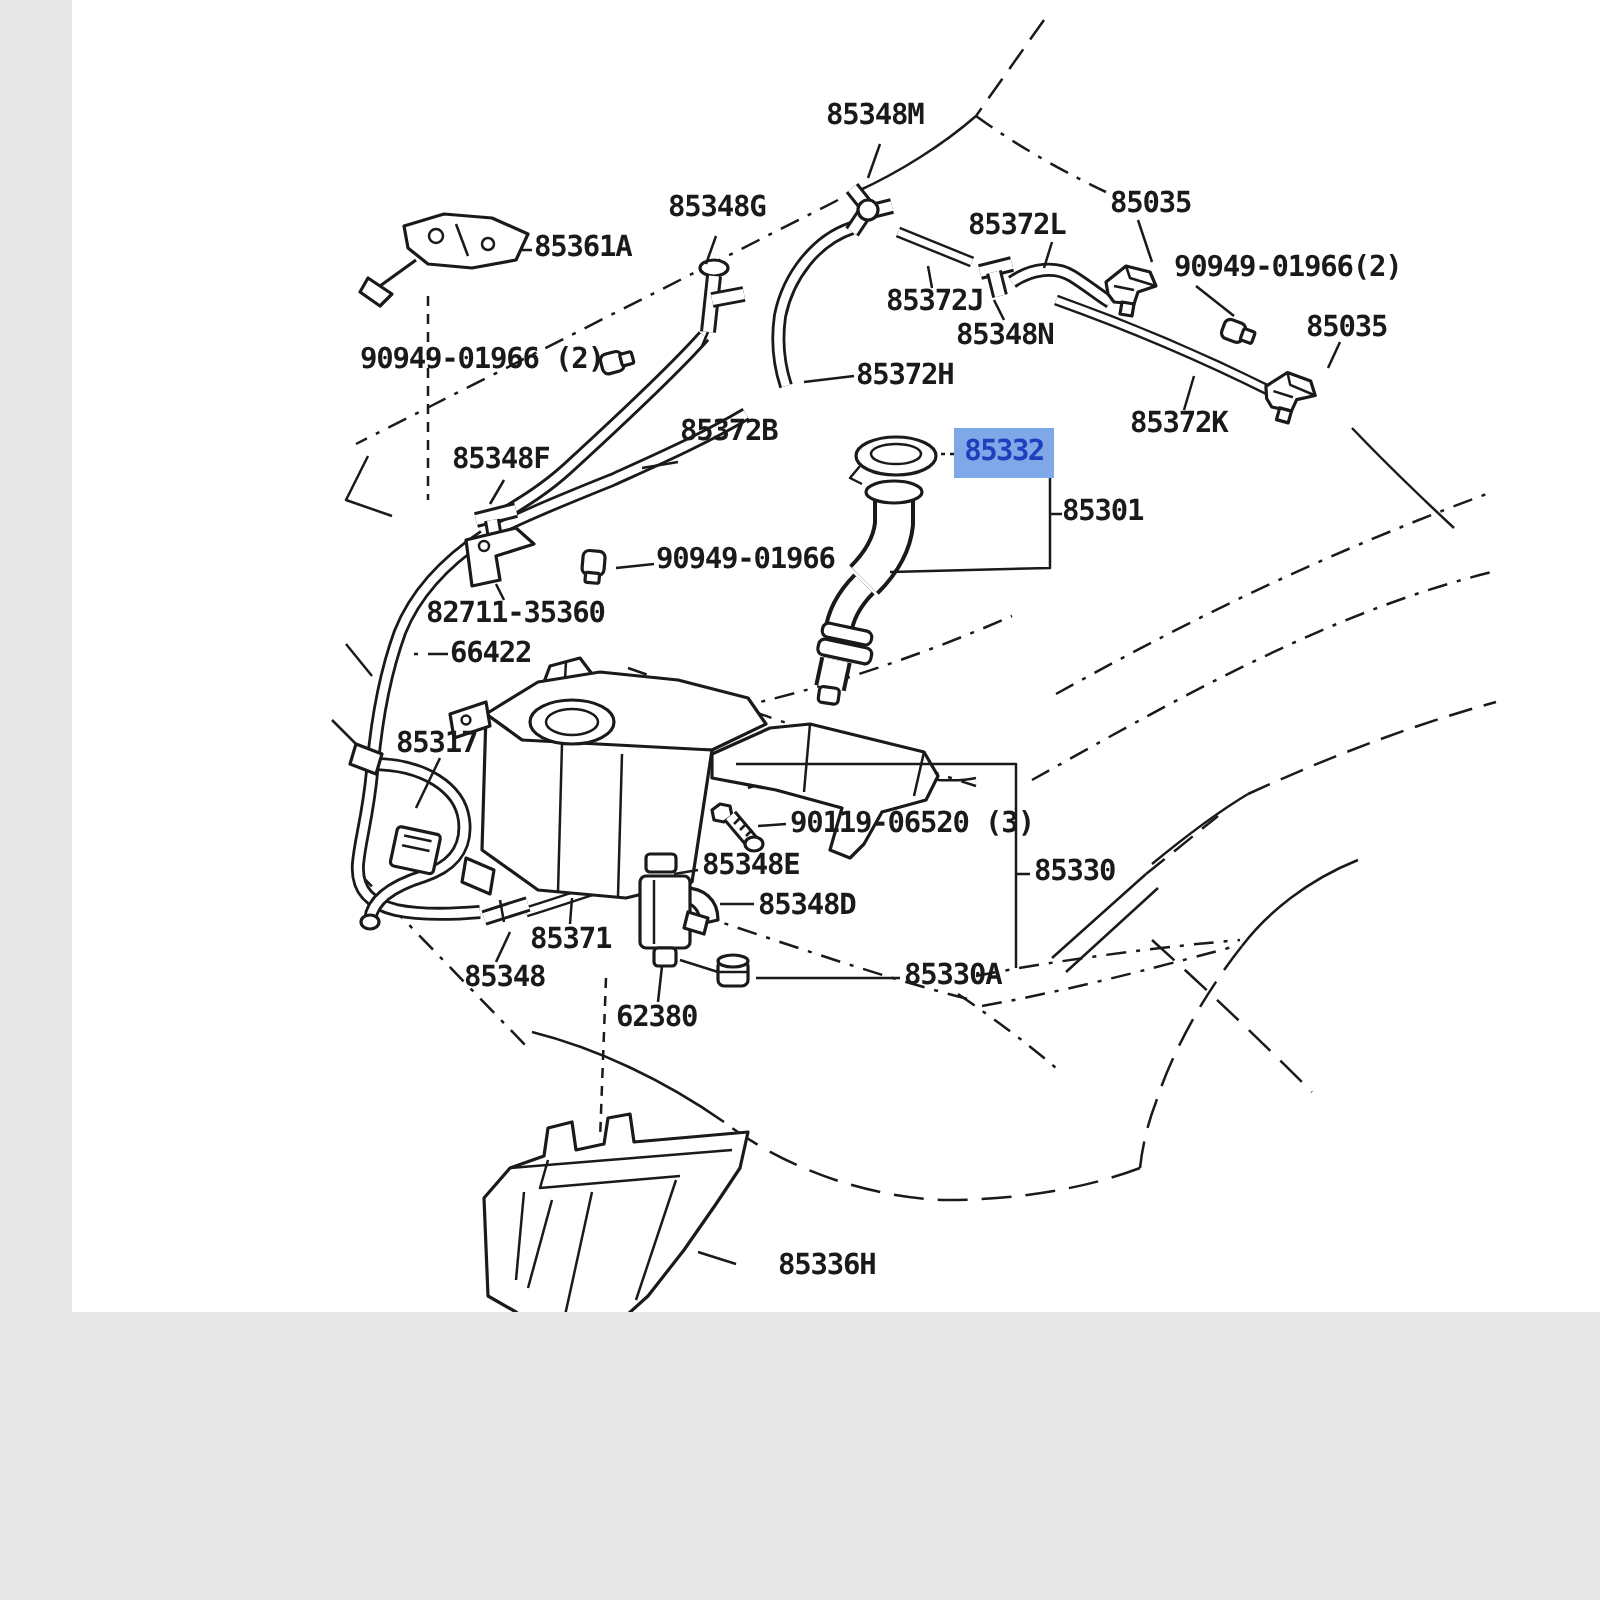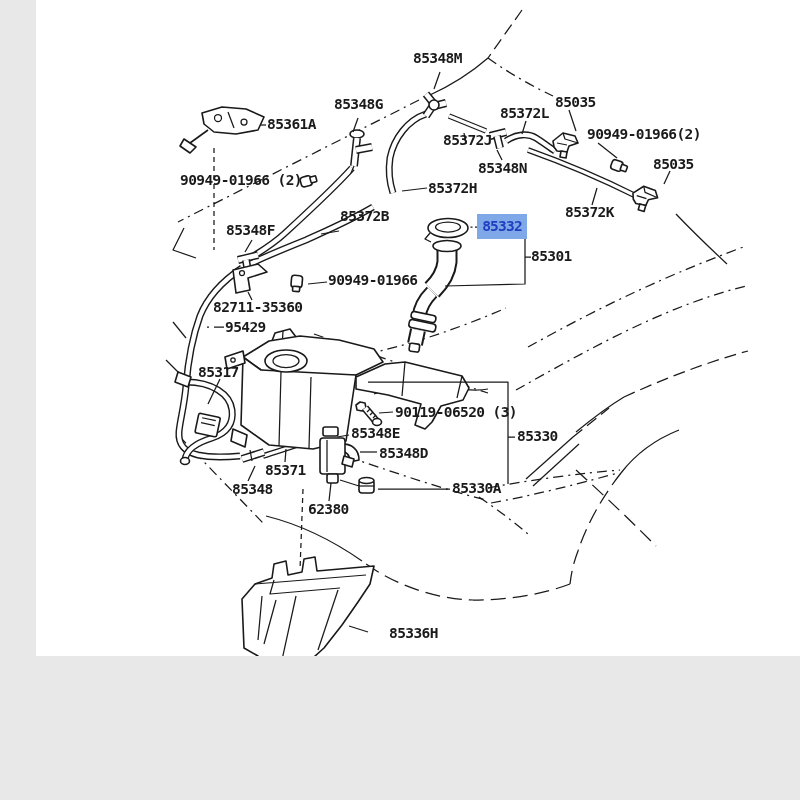--- a/index.html
+++ b/index.html
@@ -292,37 +292,37 @@
     <path class="sth dd" d="M188,327 L167,327"></path>
 
     <path class="sth" d="M489,239 L489,284 L409,286 M489,257 L495,257"></path>
 
     <path class="sth" d="M332,382 L472,382 L472,484 M472,437 L479,437"></path>
   </g>
 </svg>
 
 <div class="lbl" style="left:377px;top:50px">85348M</div>
 <div class="lbl" style="left:298px;top:96px">85348G</div>
-<div class="lbl" style="left:464px;top:105px">85372L</div>
+<div class="lbl" style="left:448px;top:105px">85372L</div>
 <div class="lbl" style="left:519px;top:94px">85035</div>
 <div class="lbl" style="left:551px;top:126px">90949-01966(2)</div>
 <div class="lbl" style="left:231px;top:116px">85361A</div>
-<div class="lbl" style="left:407px;top:132px">85372J</div>
+<div class="lbl" style="left:407px;top:143px">85372J</div>
 <div class="lbl" style="left:442px;top:160px">85348N</div>
 <div class="lbl" style="left:617px;top:156px">85035</div>
 <div class="lbl" style="left:144px;top:172px">90949-01966 (2)</div>
 <div class="lbl" style="left:392px;top:180px">85372H</div>
 <div class="lbl" style="left:529px;top:204px">85372K</div>
 <div class="lbl" style="left:190px;top:222px">85348F</div>
 <div class="lbl" style="left:304px;top:208px">85372B</div>
 <div class="lbl hl" style="left:441px;top:214px">85332</div>
 <div class="lbl" style="left:495px;top:248px">85301</div>
 <div class="lbl" style="left:292px;top:272px">90949-01966</div>
 <div class="lbl" style="left:177px;top:299px">82711-35360</div>
-<div class="lbl" style="left:189px;top:319px">95429</div>
+<div class="lbl" style="left:189px;top:319px">66422</div>
 <div class="lbl" style="left:162px;top:364px">85317</div>
 <div class="lbl" style="left:359px;top:404px">90119-06520 (3)</div>
 <div class="lbl" style="left:315px;top:425px">85348E</div>
 <div class="lbl" style="left:481px;top:428px">85330</div>
 <div class="lbl" style="left:343px;top:445px">85348D</div>
 <div class="lbl" style="left:229px;top:462px">85371</div>
 <div class="lbl" style="left:196px;top:481px">85348</div>
 <div class="lbl" style="left:416px;top:480px">85330A</div>
 <div class="lbl" style="left:272px;top:501px">62380</div>
 <div class="lbl" style="left:353px;top:625px">85336H</div>

